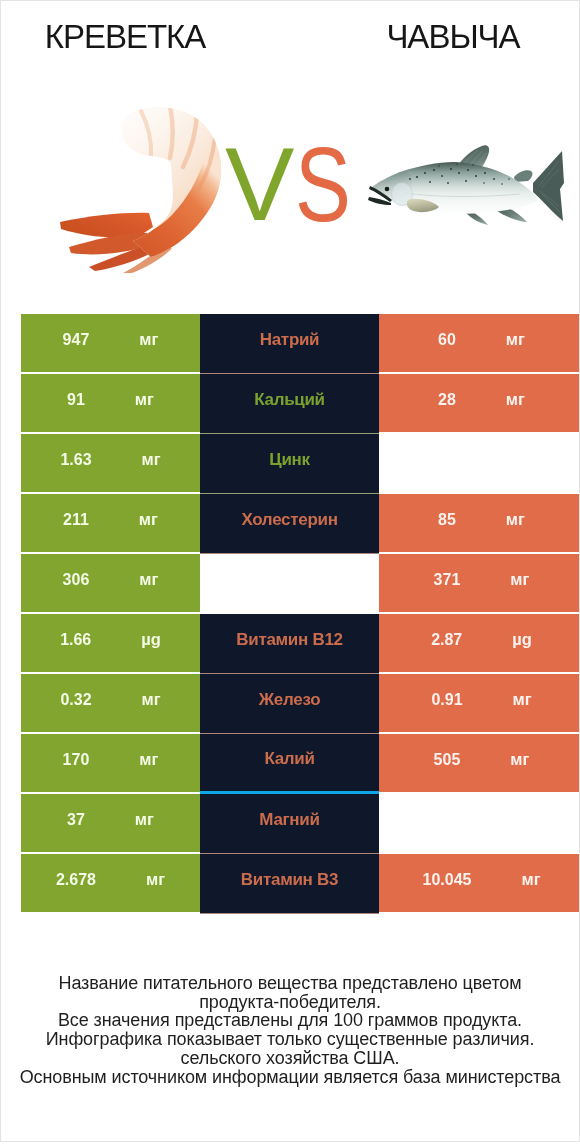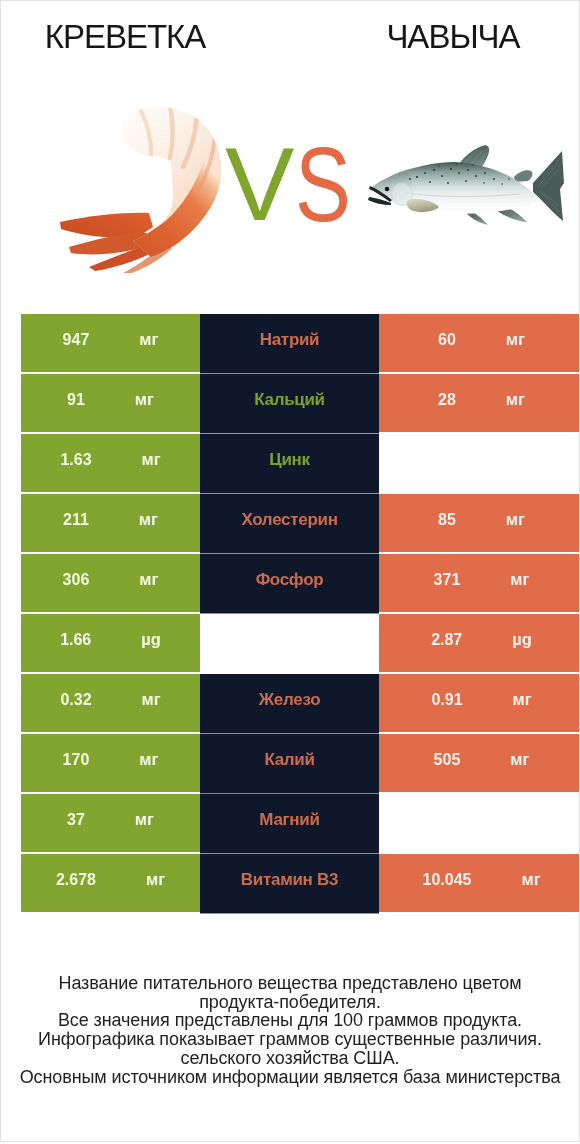--- a/index.html
+++ b/index.html
@@ -253,51 +253,51 @@
           <span class="lbl" style="color:#cb6c4d">Холестерин</span>
         </div>
         <div class="cell right">
           <span class="val">85<span class="u">мг</span></span>
         </div>
       </div>
       <div class="row">
         <div class="cell left">
           <span class="val">306<span class="u">мг</span></span>
         </div>
-        <div class="cell mid" style="border-bottom:1px solid #b08577">
-          <span class="lbl" style="color:#cb6c4d">Фосфор</span>
-        </div>
         <div class="cell right">
           <span class="val">371<span class="u">мг</span></span>
         </div>
       </div>
       <div class="row">
         <div class="cell left">
           <span class="val">1.66<span class="u">µg</span></span>
         </div>
+        <div class="cell mid" style="border-bottom:1px solid #b08577">
+          <span class="lbl" style="color:#cb6c4d">Витамин B12</span>
+        </div>
         <div class="cell right">
           <span class="val">2.87<span class="u">µg</span></span>
         </div>
       </div>
       <div class="row">
         <div class="cell left">
           <span class="val">0.32<span class="u">мг</span></span>
         </div>
         <div class="cell mid" style="border-bottom:1px solid #b08577">
           <span class="lbl" style="color:#cb6c4d">Железо</span>
         </div>
         <div class="cell right">
           <span class="val">0.91<span class="u">мг</span></span>
         </div>
       </div>
       <div class="row">
         <div class="cell left">
           <span class="val">170<span class="u">мг</span></span>
         </div>
-        <div class="cell mid" style="border-bottom:1px solid #0ea5e9">
+        <div class="cell mid" style="border-bottom:3px solid #0ea5e9">
           <span class="lbl" style="color:#cb6c4d">Калий</span>
         </div>
         <div class="cell right">
           <span class="val">505<span class="u">мг</span></span>
         </div>
       </div>
       <div class="row">
         <div class="cell left">
           <span class="val">37<span class="u">мг</span></span>
         </div>
@@ -315,18 +315,18 @@
         <div class="cell right">
           <span class="val">10.045<span class="u">мг</span></span>
         </div>
       </div>
     </div>
 
   <div class="footer">
       <div>Название питательного вещества представлено цветом</div>
       <div>продукта-победителя.</div>
       <div>Все значения представлены для 100 граммов продукта.</div>
-      <div>Инфографика показывает граммов существенные различия.</div>
+      <div>Инфографика показывает только существенные различия.</div>
       <div>сельского хозяйства США.</div>
       <div>Основным источником информации является база министерства</div>
     </div>
 
 </div>
 
 </body></html>

